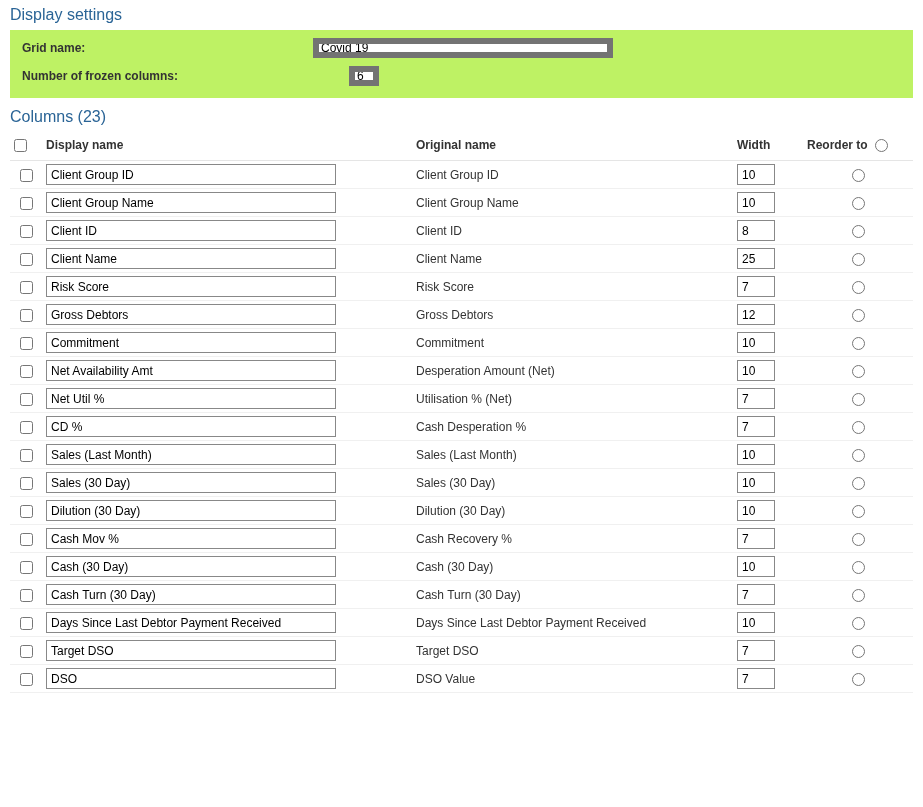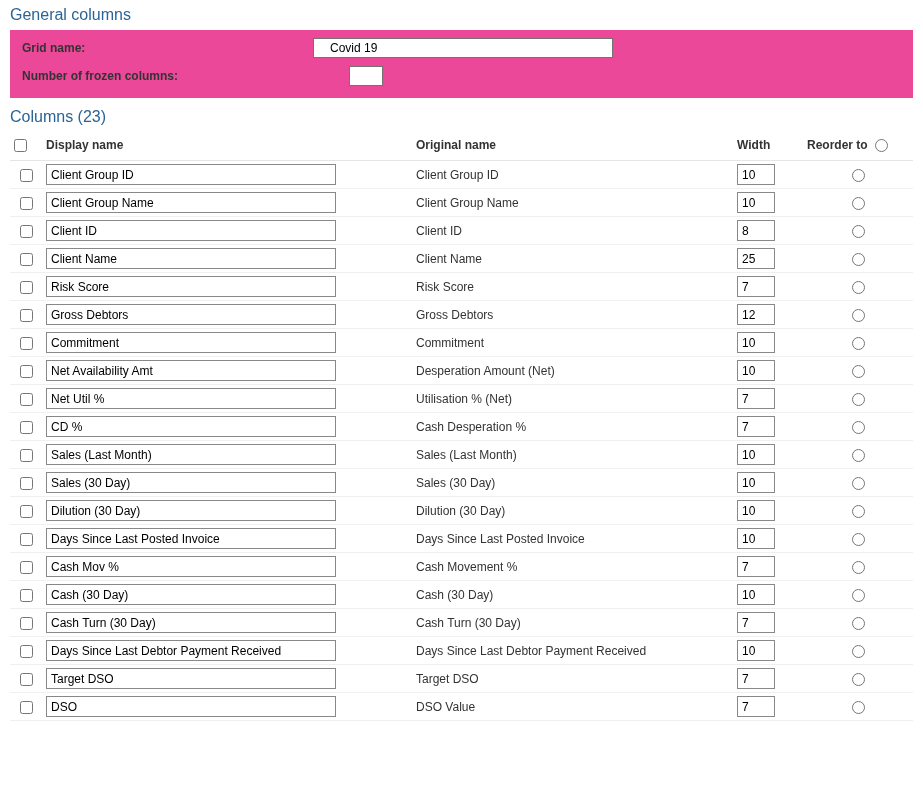--- a/index.html
+++ b/index.html
@@ -10,36 +10,36 @@
       margin: 0;
       padding: 4px 10px 10px 10px;
       background: #fff;
     }
     .section-header {
       color: #2a6496;
       font-size: 16px;
       padding: 2px 0 6px 0;
     }
     .general-settings {
-      background: #ec4899;
+      background: #bef264;
       padding: 4px 8px 8px 8px;
     }
     .field-row {
       display: flex;
       align-items: center;
       padding: 4px 0;
     }
     .field-label {
       width: 295px;
       font-weight: bold;
       padding-left: 4px;
     }
     .text-input {
-      border: 1px solid #737373;
-      padding: 2px 16px;
+      border: 6px solid #737373;
+      padding: 2px 2px;
       font-family: inherit;
       font-size: 12px;
       height: 20px;
       background: #fff;
     }
     .grid-name-input { width: 300px; }
     .frozen-input { width: 30px; }
     .type-value { padding-left: 0; }
     .columns-section { margin-top: 8px; }
 
@@ -84,21 +84,21 @@
     }
     th.col-reorder { text-align: center; }
     input[type="radio"], input[type="checkbox"] {
       margin: 0;
       vertical-align: middle;
     }
   </style>
 </head>
 <body>
 
-<div class="section-header">General columns</div>
+<div class="section-header">Display settings</div>
 <div class="general-settings">
   <div class="field-row">
     <div class="field-label">Grid name:</div>
     <input type="text" class="text-input grid-name-input" value="Covid 19" style="">
   </div>
   <div class="field-row">
     <div class="field-label">Number of frozen columns:</div>
     <div style="width:36px"></div>
     <input type="text" class="text-input frozen-input" value="6" style="">
   </div>
@@ -206,29 +206,22 @@
         </tr>
         <tr>
           <td class="col-check"><input type="checkbox" style=""></td>
           <td class="col-display"><input type="text" class="display-input" value="Dilution (30 Day)" style=""></td>
           <td class="col-original">Dilution (30 Day)</td>
           <td class="col-width"><input type="text" class="width-input" value="10" style=""></td>
           <td class="col-reorder"><input type="radio" name="reorder" style=""></td>
         </tr>
         <tr>
           <td class="col-check"><input type="checkbox" style=""></td>
-          <td class="col-display"><input type="text" class="display-input" value="Days Since Last Posted Invoice" style=""></td>
-          <td class="col-original">Days Since Last Posted Invoice</td>
-          <td class="col-width"><input type="text" class="width-input" value="10" style=""></td>
-          <td class="col-reorder"><input type="radio" name="reorder" style=""></td>
-        </tr>
-        <tr>
-          <td class="col-check"><input type="checkbox" style=""></td>
           <td class="col-display"><input type="text" class="display-input" value="Cash Mov %" style=""></td>
-          <td class="col-original">Cash Movement %</td>
+          <td class="col-original">Cash Recovery %</td>
           <td class="col-width"><input type="text" class="width-input" value="7" style=""></td>
           <td class="col-reorder"><input type="radio" name="reorder" style=""></td>
         </tr>
         <tr>
           <td class="col-check"><input type="checkbox" style=""></td>
           <td class="col-display"><input type="text" class="display-input" value="Cash (30 Day)" style=""></td>
           <td class="col-original">Cash (30 Day)</td>
           <td class="col-width"><input type="text" class="width-input" value="10" style=""></td>
           <td class="col-reorder"><input type="radio" name="reorder" style=""></td>
         </tr>

